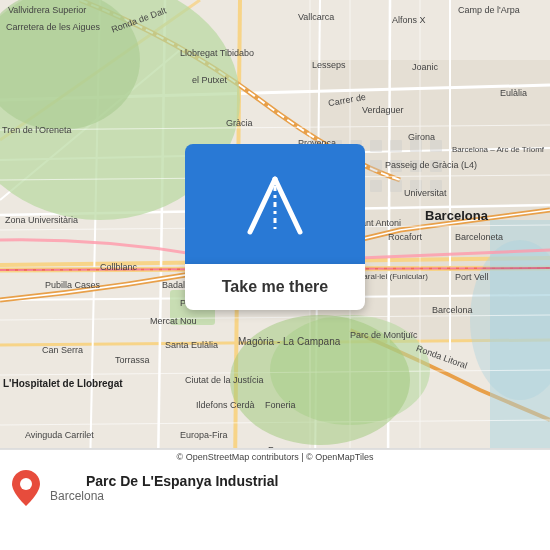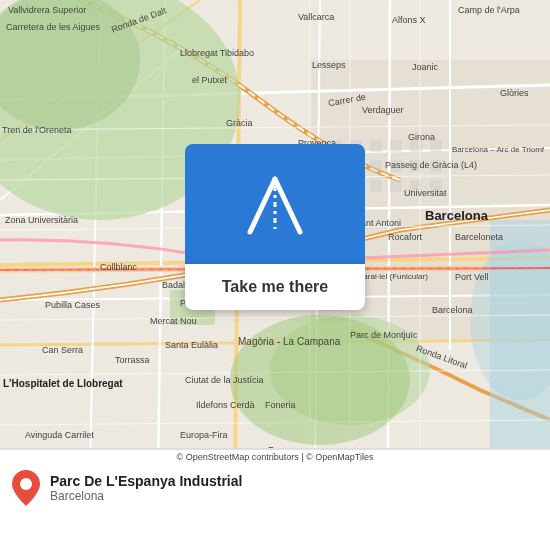--- a/index.html
+++ b/index.html
@@ -59,20 +59,21 @@
     }
 
     .location-text {
       flex: 1;
     }
 
     .location-name {
       font-size: 14px;
       font-weight: 600;
       color: #222;
+      margin-left: 36px;
     }
 
     .location-city {
       font-size: 12px;
       color: #666;
     }
 
     .moovit-logo {
       display: flex;
       align-items: center;
@@ -247,41 +248,41 @@
     <span class="map-label" style="top:12px;left:298px">Vallcarca</span>
     <span class="map-label" style="top:15px;left:392px">Alfons X</span>
     <span class="map-label" style="top:5px;left:458px">Camp de l'Arpa</span>
     <span class="map-label" style="top:48px;left:180px">Llobregat Tibidabo</span>
     <span class="map-label" style="top:75px;left:192px">el Putxet</span>
     <span class="map-label" style="top:60px;left:312px">Lesseps</span>
     <span class="map-label" style="top:62px;left:412px">Joanic</span>
     <span class="map-label" style="top:125px;left:2px">Tren de l'Oreneta</span>
     <span class="map-label" style="top:95px;left:328px;transform:rotate(-10deg)">Carrer de</span>
     <span class="map-label" style="top:105px;left:362px">Verdaguer</span>
-    <span class="map-label" style="top:88px;left:500px">Glòries</span>
+    <span class="map-label" style="top:88px;left:500px">Eulàlia</span>
     <span class="map-label" style="top:118px;left:226px">Gràcia</span>
     <span class="map-label" style="top:138px;left:298px">Provença</span>
     <span class="map-label" style="top:132px;left:408px">Girona</span>
     <span class="map-label" style="top:160px;left:385px">Passeig de Gràcia (L4)</span>
     <span class="map-label" style="top:145px;left:452px;font-size:8px">Barcelona – Arc de Triomf</span>
     <span class="map-label" style="top:188px;left:404px">Universitat</span>
     <span class="map-label map-label-large" style="top:208px;left:425px">Barcelona</span>
     <span class="map-label" style="top:232px;left:455px">Barceloneta</span>
     <span class="map-label" style="top:215px;left:5px">Zona Universitària</span>
     <span class="map-label" style="top:218px;left:355px">Sant Antoni</span>
     <span class="map-label" style="top:232px;left:388px">Rocafort</span>
     <span class="map-label" style="top:262px;left:100px">Collblanc</span>
     <span class="map-label" style="top:280px;left:162px">Badal</span>
     <span class="map-label" style="top:252px;left:262px">Barcelona – Sants</span>
     <span class="map-label" style="top:298px;left:180px">Plaça de Sants</span>
     <span class="map-label" style="top:298px;left:278px">Espanya</span>
     <span class="map-label" style="top:316px;left:150px">Mercat Nou</span>
     <span class="map-label" style="top:272px;left:358px;font-size:8px">Paral·lel (Funicular)</span>
     <span class="map-label" style="top:272px;left:455px">Port Vell</span>
-    <span class="map-label" style="top:300px;left:45px">Pubilla Cases</span>
+    <span class="map-label" style="top:280px;left:45px">Pubilla Cases</span>
     <span class="map-label" style="top:345px;left:42px">Can Serra</span>
     <span class="map-label" style="top:305px;left:432px">Barcelona</span>
     <span class="map-label" style="top:355px;left:115px">Torrassa</span>
     <span class="map-label" style="top:340px;left:165px">Santa Eulàlia</span>
     <span class="map-label" style="top:336px;left:238px;font-size:10px">Magòria - La Campana</span>
     <span class="map-label" style="top:330px;left:350px">Parc de Montjuïc</span>
     <span class="map-label map-label-bold" style="top:378px;left:3px;font-size:10px">L'Hospitalet de Llobregat</span>
     <span class="map-label" style="top:352px;left:415px;transform:rotate(20deg)">Ronda Litoral</span>
     <span class="map-label" style="top:430px;left:25px">Avinguda Carrilet</span>
     <span class="map-label" style="top:375px;left:185px">Ciutat de la Justícia</span>

